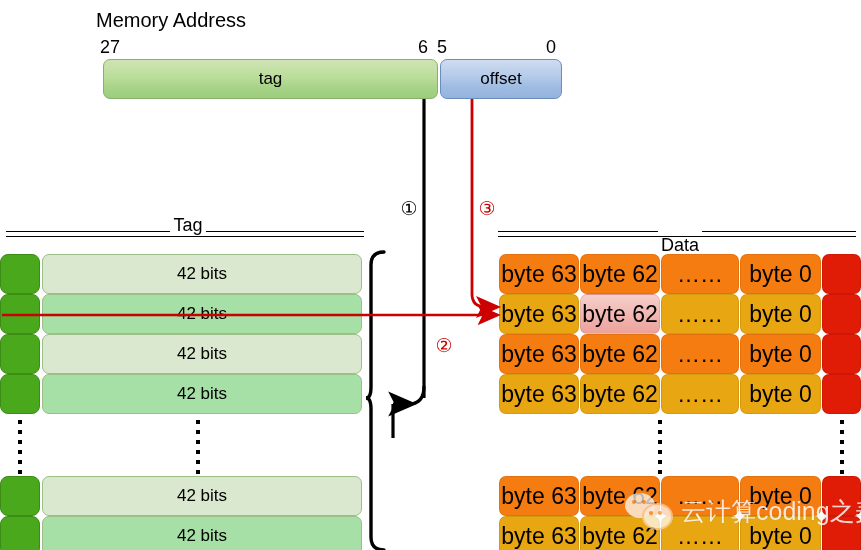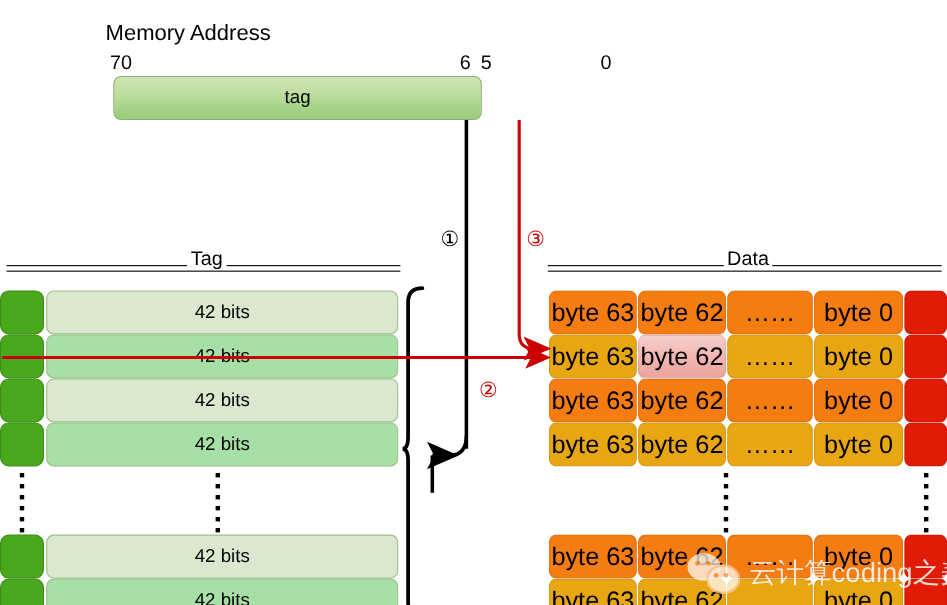--- a/index.html
+++ b/index.html
@@ -10,21 +10,21 @@
   body {
     width: 861px;
     height: 550px;
     position: relative;
     overflow: hidden;
     font-family: "Liberation Sans", sans-serif;
     color: #000000;
   }
   #stage {
     position: absolute;
-    left: 0; top: 16px;
+    left: 0; top: 6px;
     width: 861px;
     height: 500px;
   }
 
   
   .abs { position: absolute; }
 
   
   #mem-title {
     left: 96px; top: 2px;
@@ -200,41 +200,44 @@
     background: rgba(240,140,40,0.9);
   }
 </style>
 </head>
 <body>
 
 <div id="stage">
 
   <div class="abs" id="mem-title">Memory Address</div>
 
-  <div class="abs bitlabel" id="bit47">70</div>
+  <div class="abs bitlabel" id="bit47">27</div>
   <div class="abs bitlabel" id="bit6">6</div>
   <div class="abs bitlabel" id="bit5">5</div>
   <div class="abs bitlabel" id="bit0">0</div>
 
   <div class="abs addrbox" id="tag-box">
     <span>tag</span>
+  </div>
+  <div class="abs addrbox" id="offset-box">
+    <span>offset</span>
   </div>
 
   <div class="abs sec-header" id="tag-header">
     <div class="rule-top-left" style="left:0;   width:164px;"></div>
     <div class="rule-top-right" style="left:200px; width:158px;"></div>
     <div class="rule-bottom"></div>
     <div class="sec-title" style="left:164px; width:36px;">Tag</div>
   </div>
 
   <div class="abs sec-header" id="data-header">
     <div class="rule-top-left" style="left:0;   width:160px;"></div>
     <div class="rule-top-right" style="left:204px; width:154px;"></div>
     <div class="rule-bottom"></div>
-    <div class="sec-title" style="left:160px; width:44px;">Data</div>
+    <div class="sec-title" style="left:160px; width:44px;margin-top:20px;">Data</div>
   </div>
 
   <div id="tag-rows">
       <div class="row" style="left: 0px; top: 248px; width: 364px;">
         <div class="tag-valid"></div>
         <div class="tag-cell light">42 bits</div>
       </div>
       <div class="row" style="left: 0px; top: 288px; width: 364px;">
         <div class="tag-valid"></div>
         <div class="tag-cell dark">42 bits</div>

